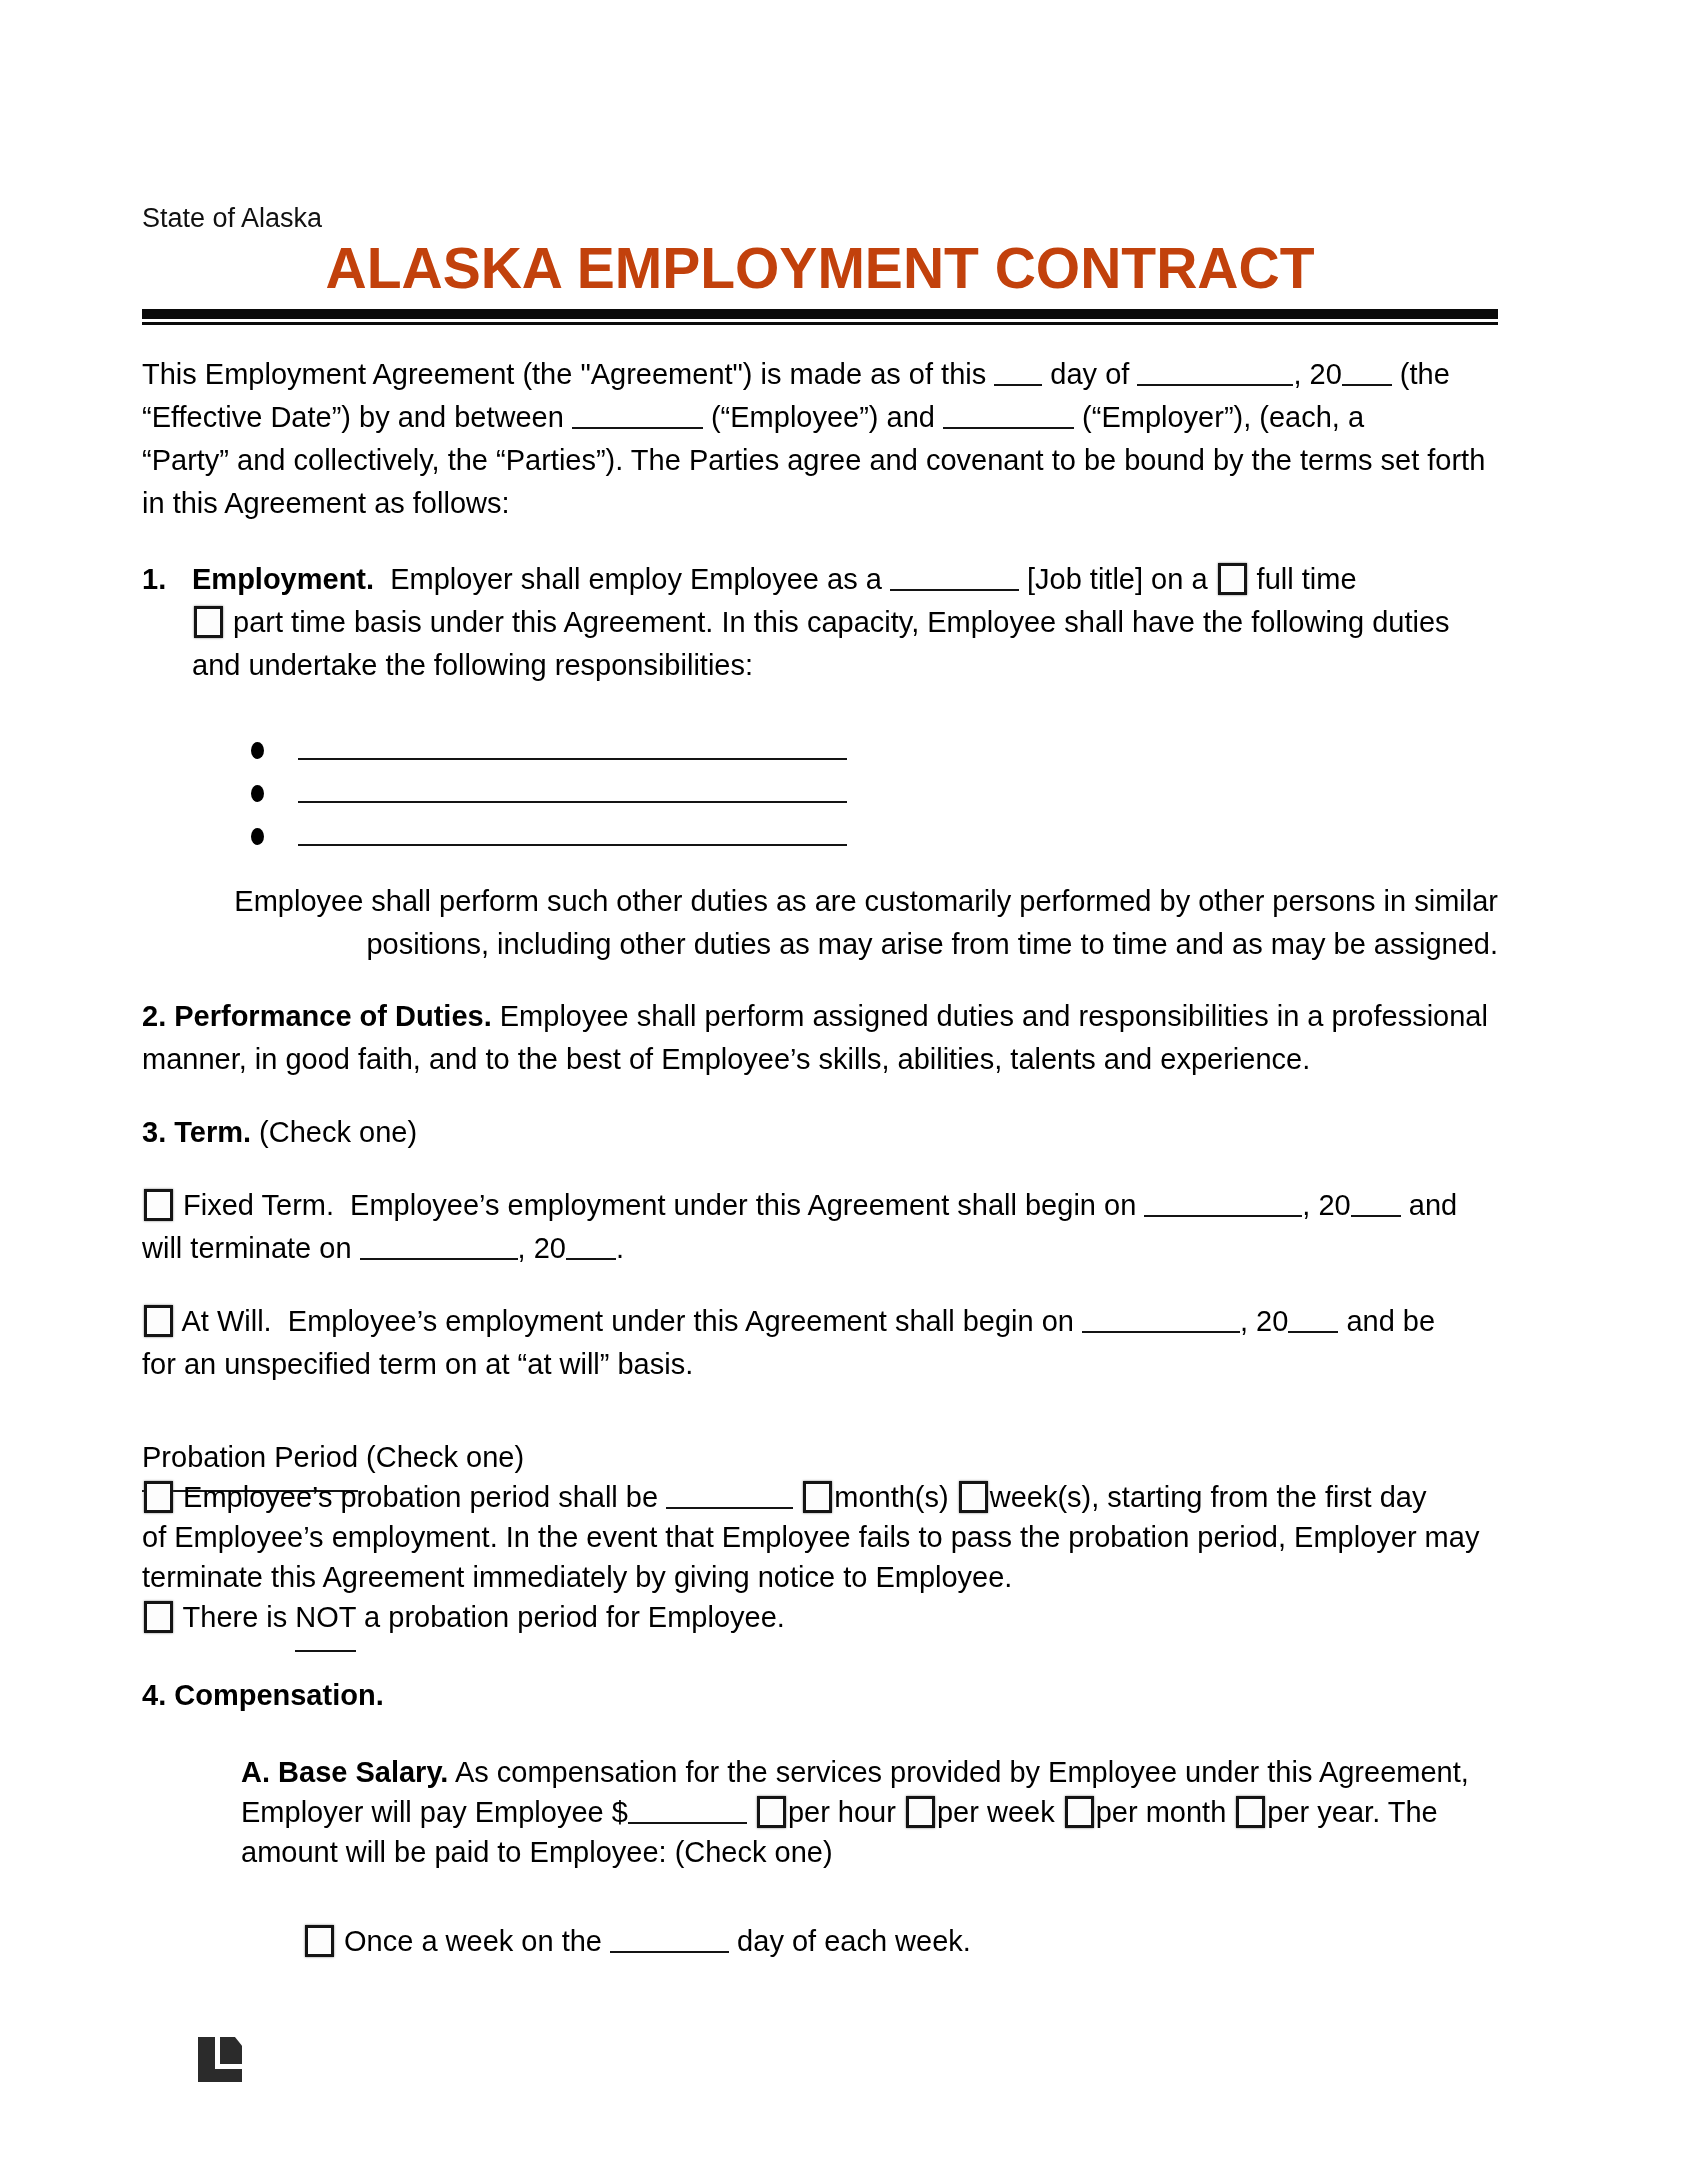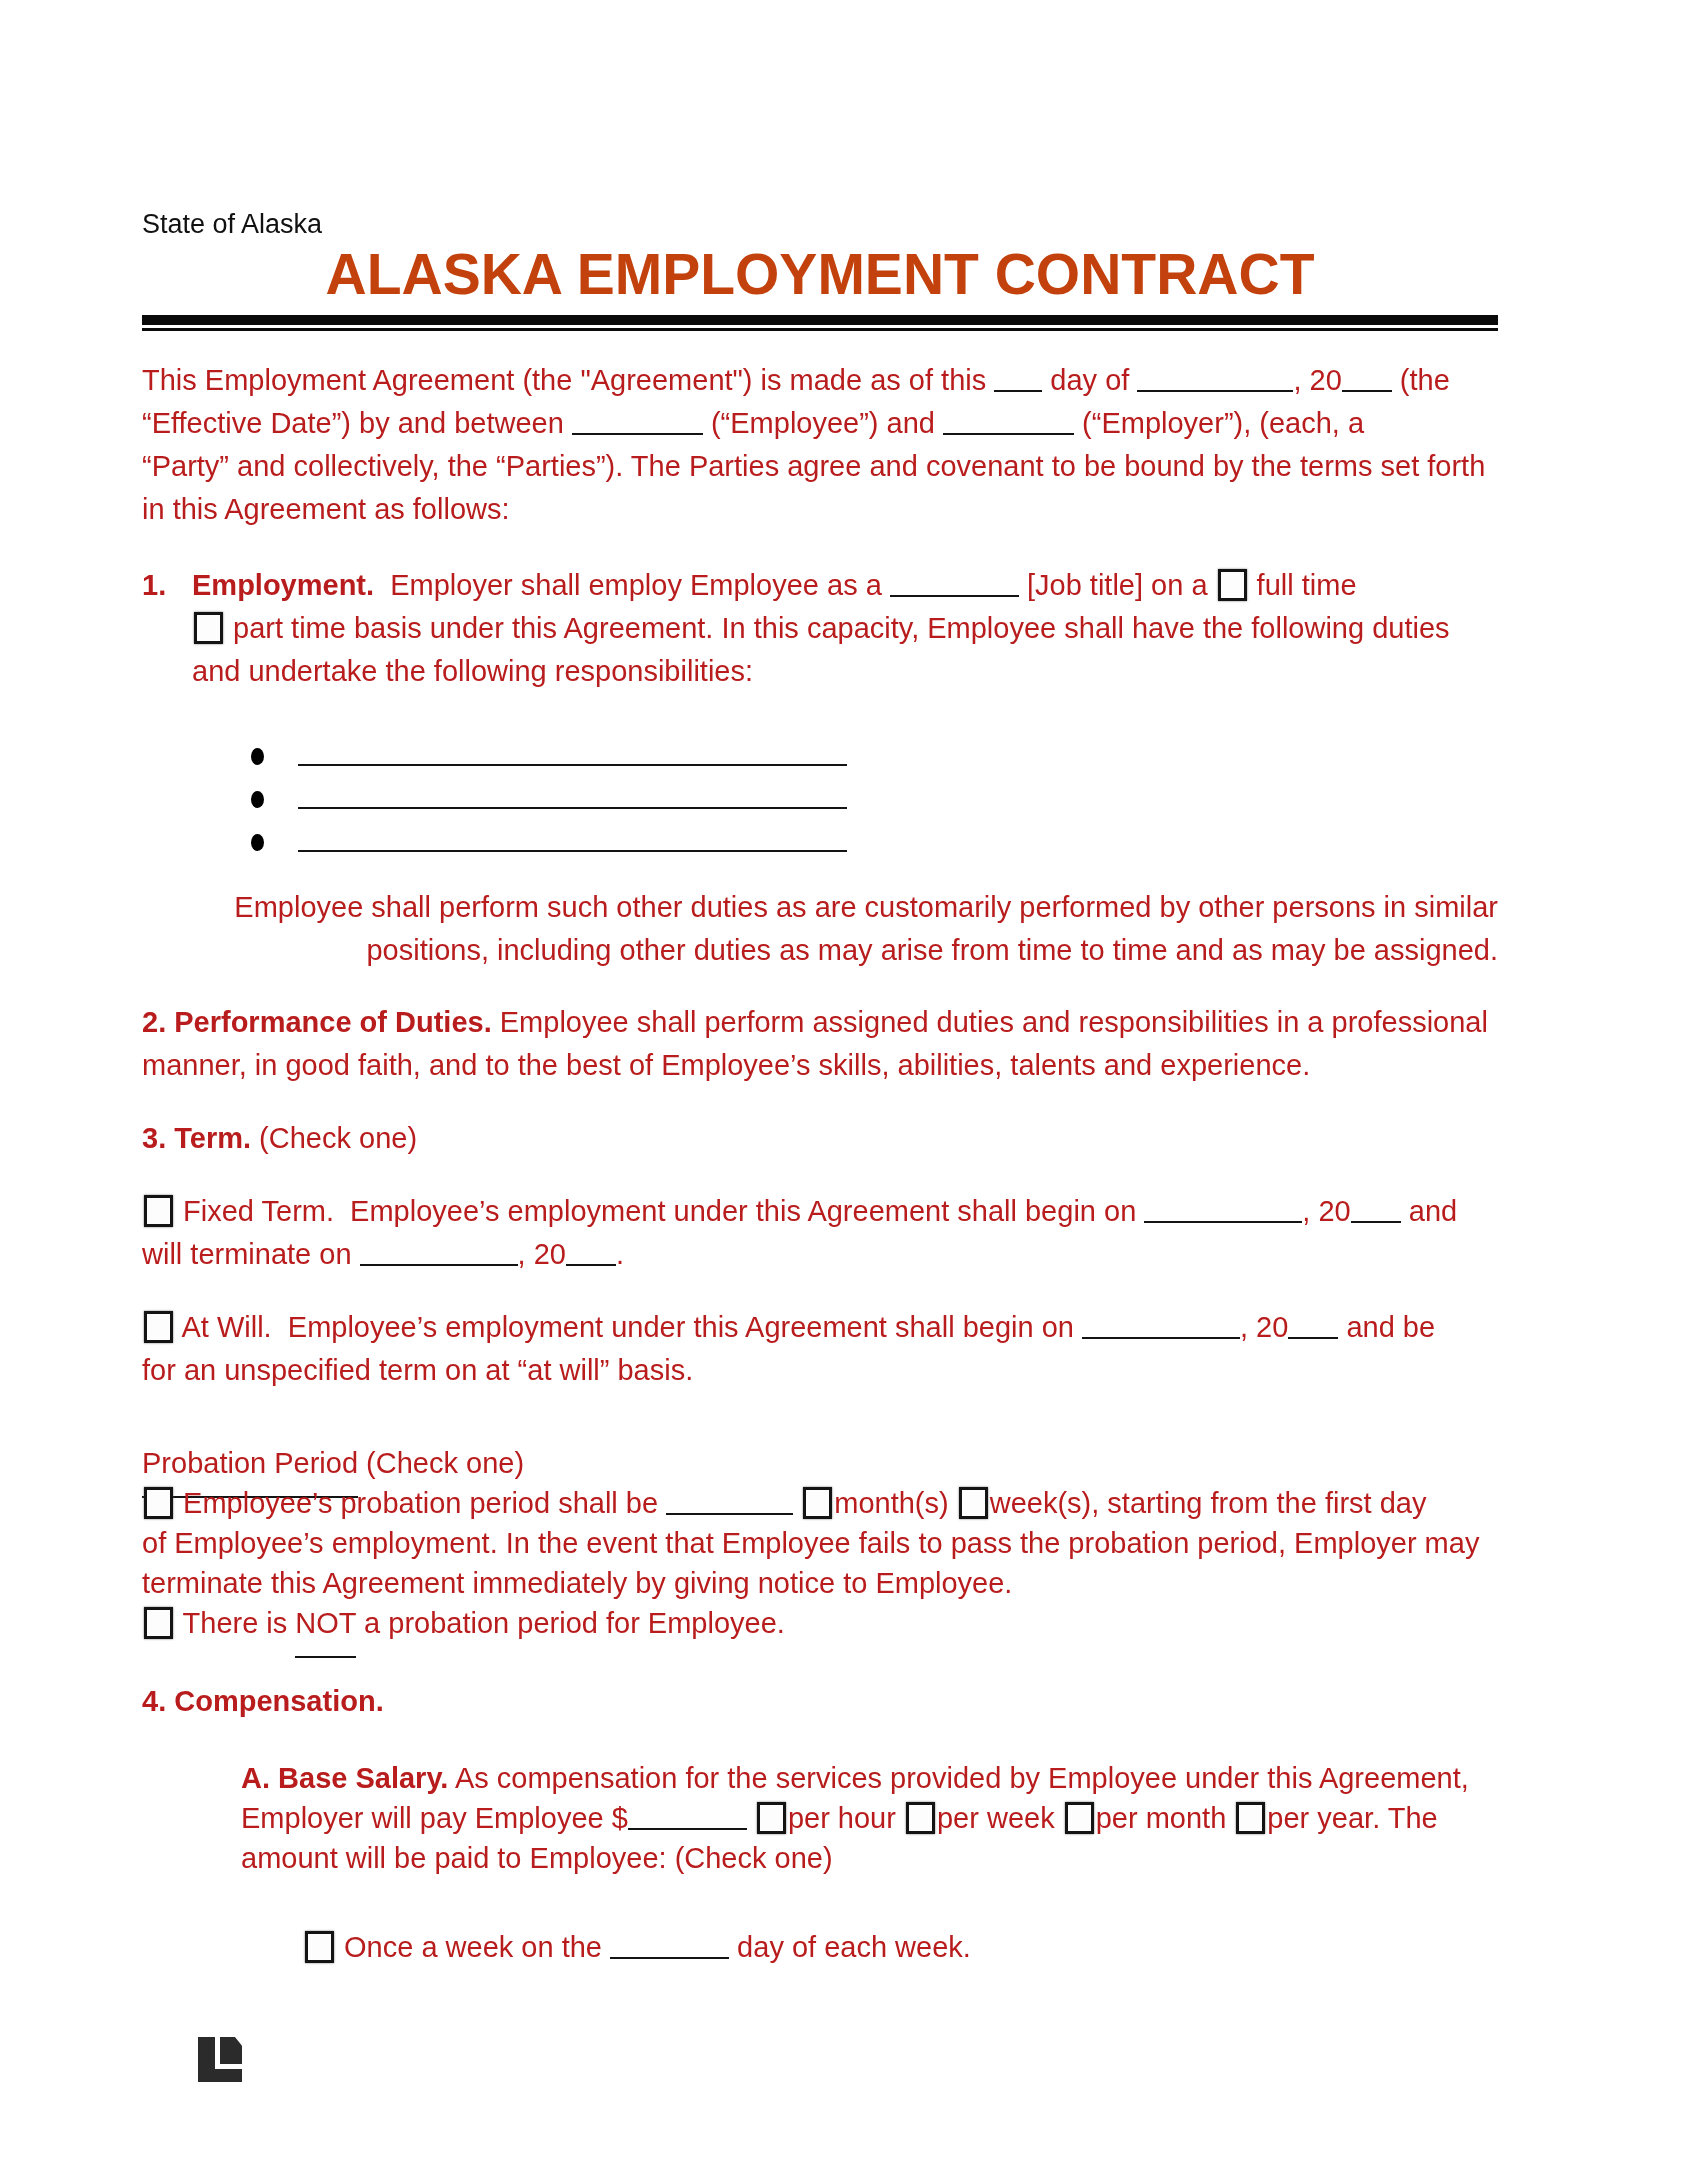--- a/index.html
+++ b/index.html
@@ -8,21 +8,21 @@
     width:1683px;
     height:2178px;
     background:#ffffff;
     font-family:"Liberation Sans","DejaVu Sans",sans-serif;
     color:#111;
     overflow:hidden;
   }
   .content{
     position:absolute;
     left:142px;
-    top:10px;
+    top:4px;
     width:1356px;
   }
   .state-label{
     margin-top:198px;
     font-size:27px;
     line-height:32px;
     color:#111;
   }
   .doc-title{
     margin-top:4px;
@@ -32,21 +32,21 @@
     font-weight:bold;
     letter-spacing:0px;
     color:#c2410c;
     white-space:nowrap;
   }
   .rule{margin-top:10px;}
   .rule .bar{height:10px;background:#0a0a0a;}
   .rule .gap{height:3px;background:#ffffff;}
   .rule .thin{height:3px;background:#0a0a0a;}
 
-  .blk{font-size:29px;line-height:43px;color:#b91c1c;}
+  .blk{font-size:29px;line-height:43px;color:#000000;}
   .blk.tight{line-height:40px;}
   .line{white-space:pre;}
   .bold{font-weight:bold;}
   .ul{border-bottom:2px solid #141414;padding-bottom:17px;}
 
   .numrow{display:flex;}
   .num{width:50px;flex:0 0 50px;font-weight:bold;}
   .numcontent{flex:1;}
 
   .blank{

